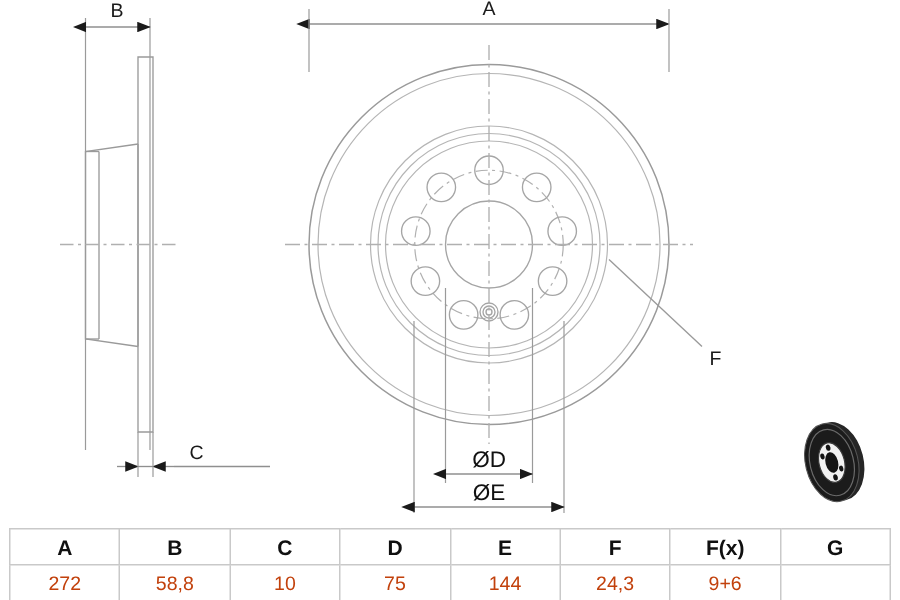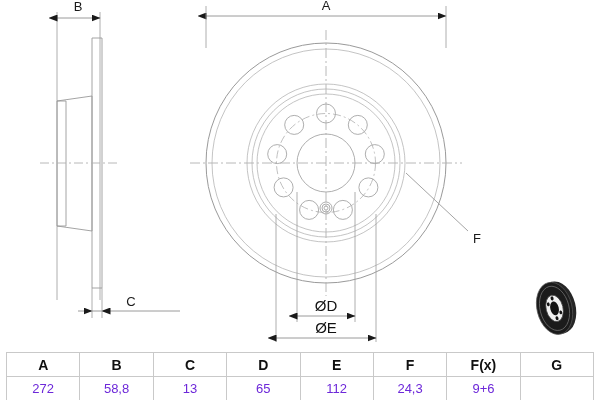--- a/index.html
+++ b/index.html
@@ -65,21 +65,21 @@
     background: #ffffff;
   }
   #spec-table tr.header-row td {
     font-size: 14px;
     font-weight: bold;
     color: #101010;
   }
   #spec-table tr.value-row td {
     font-size: 13px;
     font-weight: normal;
-    color: #6d28d9;
+    color: #c2410c;
   }
 </style>
 </head>
 <body>
 
 <div id="drawing-area">
 
   <svg id="drawing-svg" viewBox="0 0 600 348">
     <defs>
       <marker id="arrR" markerWidth="9" markerHeight="7" refX="8.5" refY="3.5" orient="auto" markerUnits="userSpaceOnUse">
@@ -215,21 +215,21 @@
       <td>C</td>
       <td>D</td>
       <td>E</td>
       <td>F</td>
       <td>F(x)</td>
       <td>G</td>
     </tr>
     <tr class="value-row">
       <td>272</td>
       <td>58,8</td>
-      <td>13</td>
-      <td>65</td>
-      <td>112</td>
+      <td>10</td>
+      <td>75</td>
+      <td>144</td>
       <td>24,3</td>
       <td>9+6</td>
       <td></td>
     </tr>
   </tbody>
 </table>
 
 </body></html>

